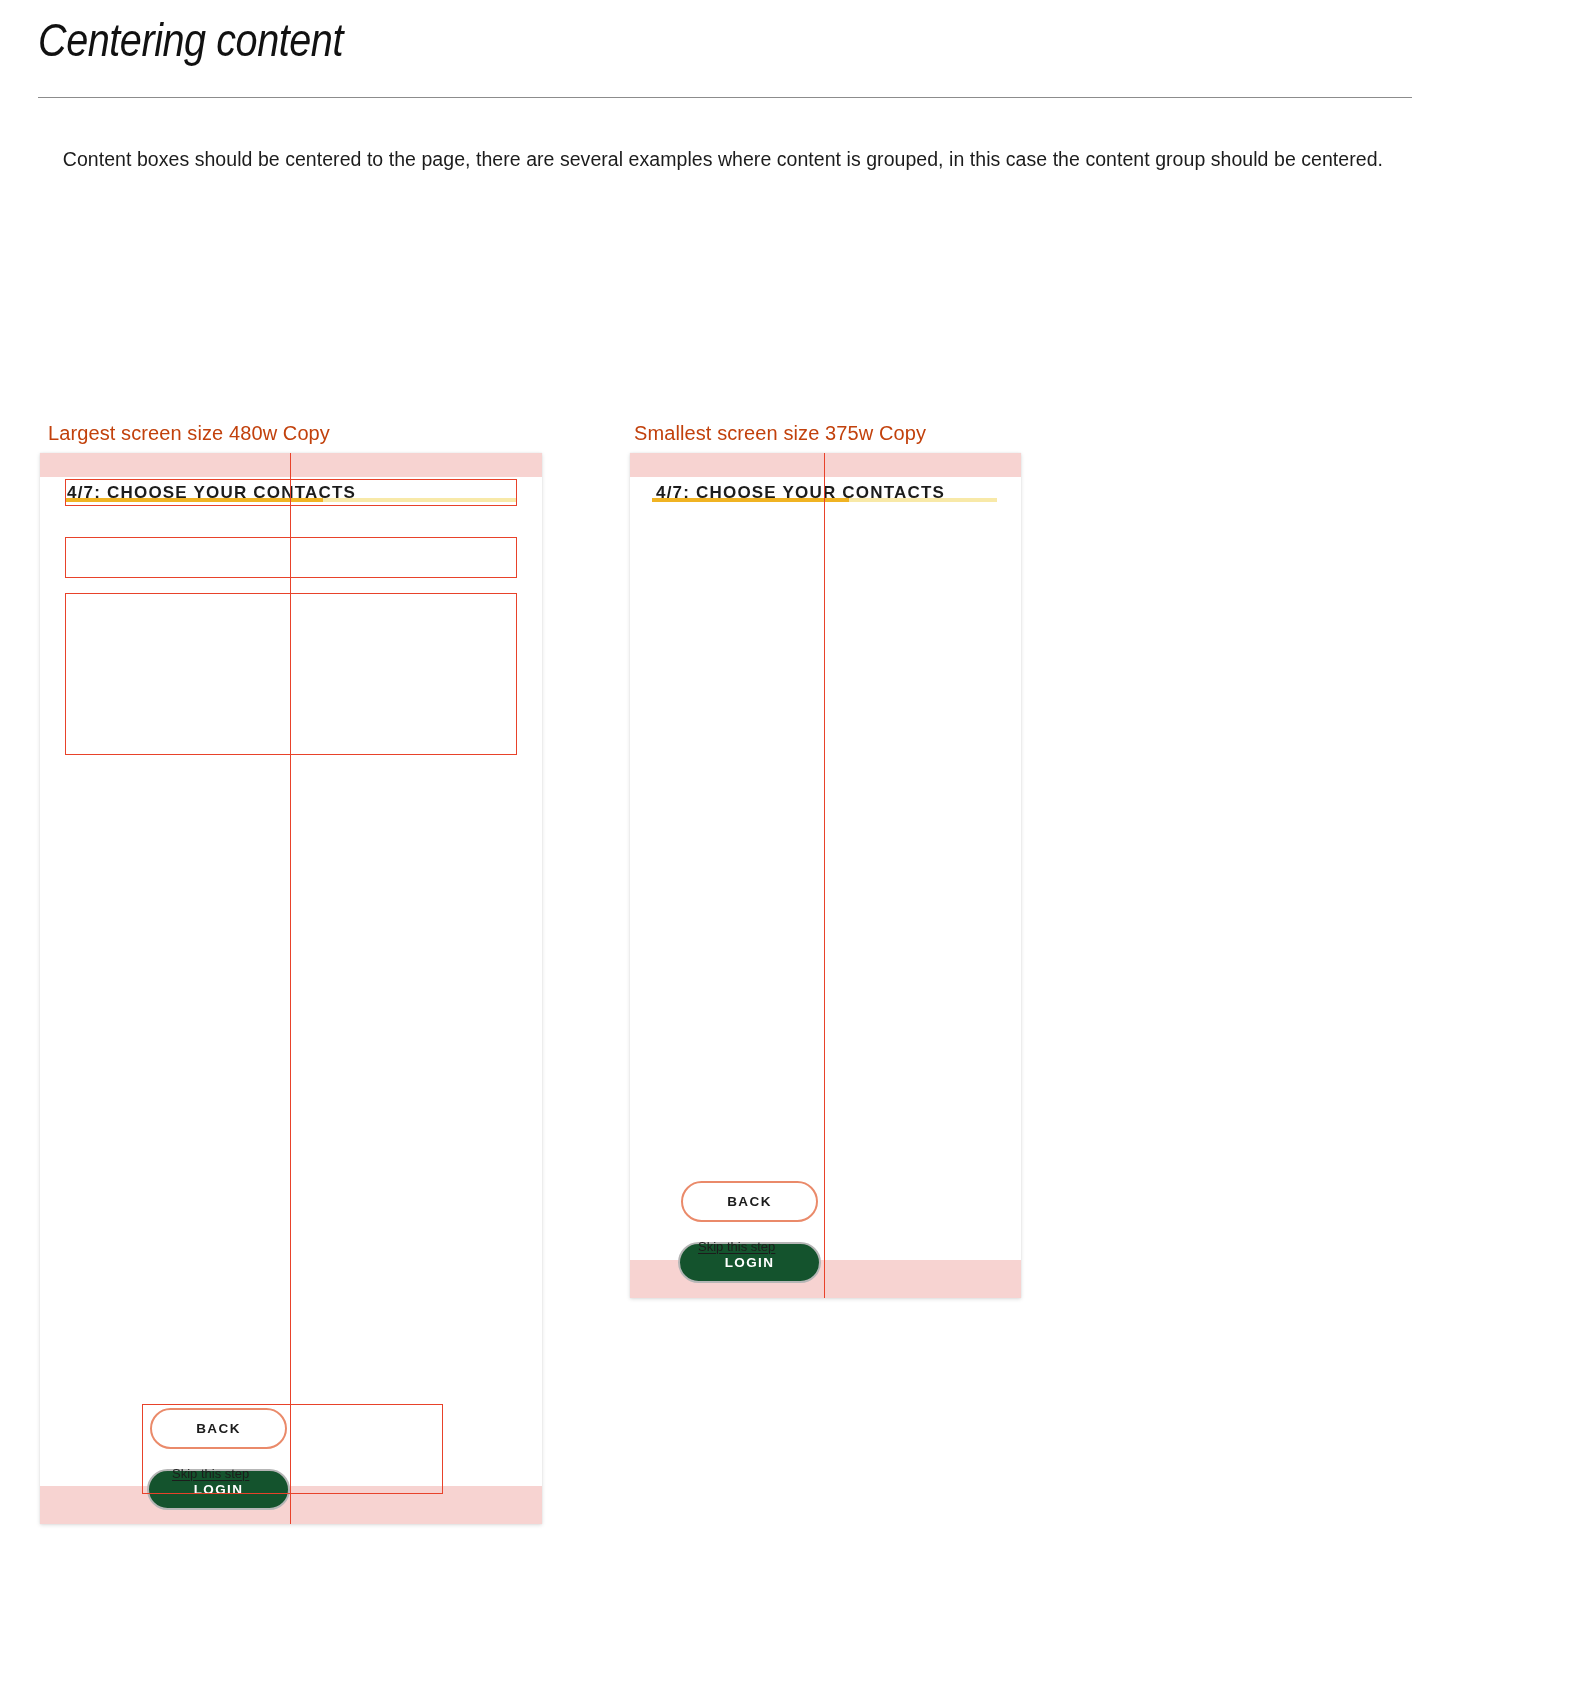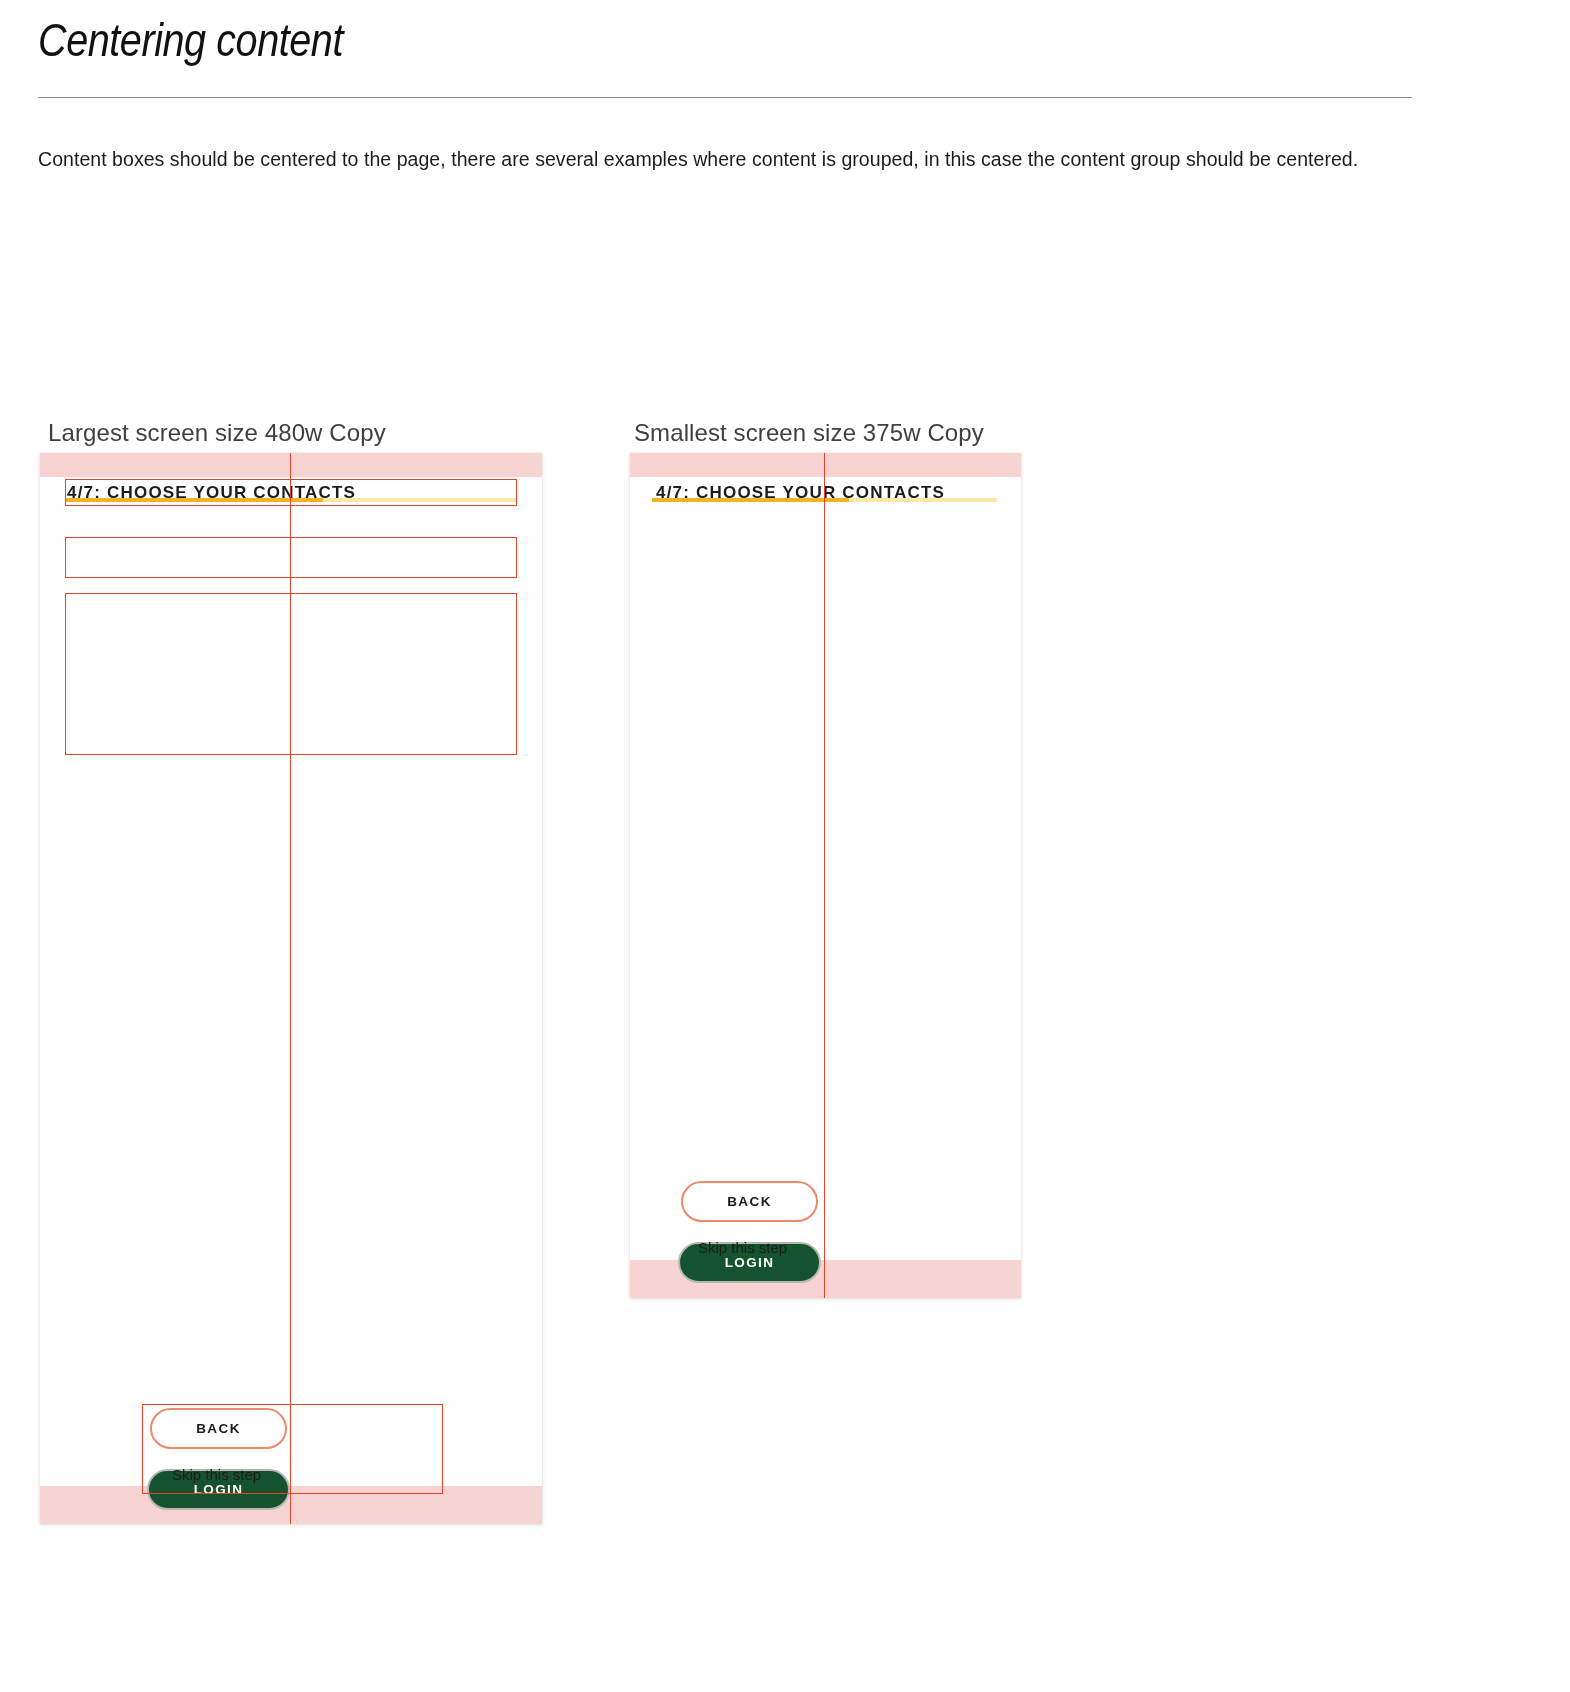--- a/index.html
+++ b/index.html
@@ -41,43 +41,44 @@
     border-top: 1px solid #8c8c8c;
     width: 1374px;
   }
 
   
   .intro {
     position: absolute;
     left: 38px;
     top: 145px;
     width: 1345px;
+    text-align: right;
   }
   .intro p {
     margin: 0 0 34px 0;
     font-size: 19.5px;
     line-height: 28px;
     color: #1c1c1c;
     letter-spacing: 0.05px;
   }
 
   
   .mock-area {
     position: absolute;
     left: 0;
     top: 0;
     width: 1570px;
     height: 1692px;
   }
 
   .mock-label {
     position: absolute;
-    font-size: 24px;
+    font-size: 20px;
     line-height: 24px;
-    color: #404040;
+    color: #c2410c;
     letter-spacing: 0.1px;
     white-space: nowrap;
   }
 
   
   .phone {
     position: absolute;
     background: #ffffff;
     box-shadow: 0 1px 4px rgba(0,0,0,0.14), 0 0 1px rgba(0,0,0,0.10);
   }
@@ -152,22 +153,23 @@
     border: 2.5px solid #ea8a6a;
     color: #1c1c1c;
   }
   .btn-login {
     background: #14532d;
     border: 2.5px solid #b6b6b6;
     color: #ffffff;
   }
   .skip {
     position: absolute;
-    font-size: 15px;
-    color: #1c1c1c;
+    font-size: 13px;
+    color: #1c1c1c;
+    text-decoration: underline;
     text-underline-offset: 2px;
     white-space: nowrap;
     z-index: 4;
   }
 
   
   .anno {
     position: absolute;
     border: 1.4px solid #e8422a;
     background: transparent;

